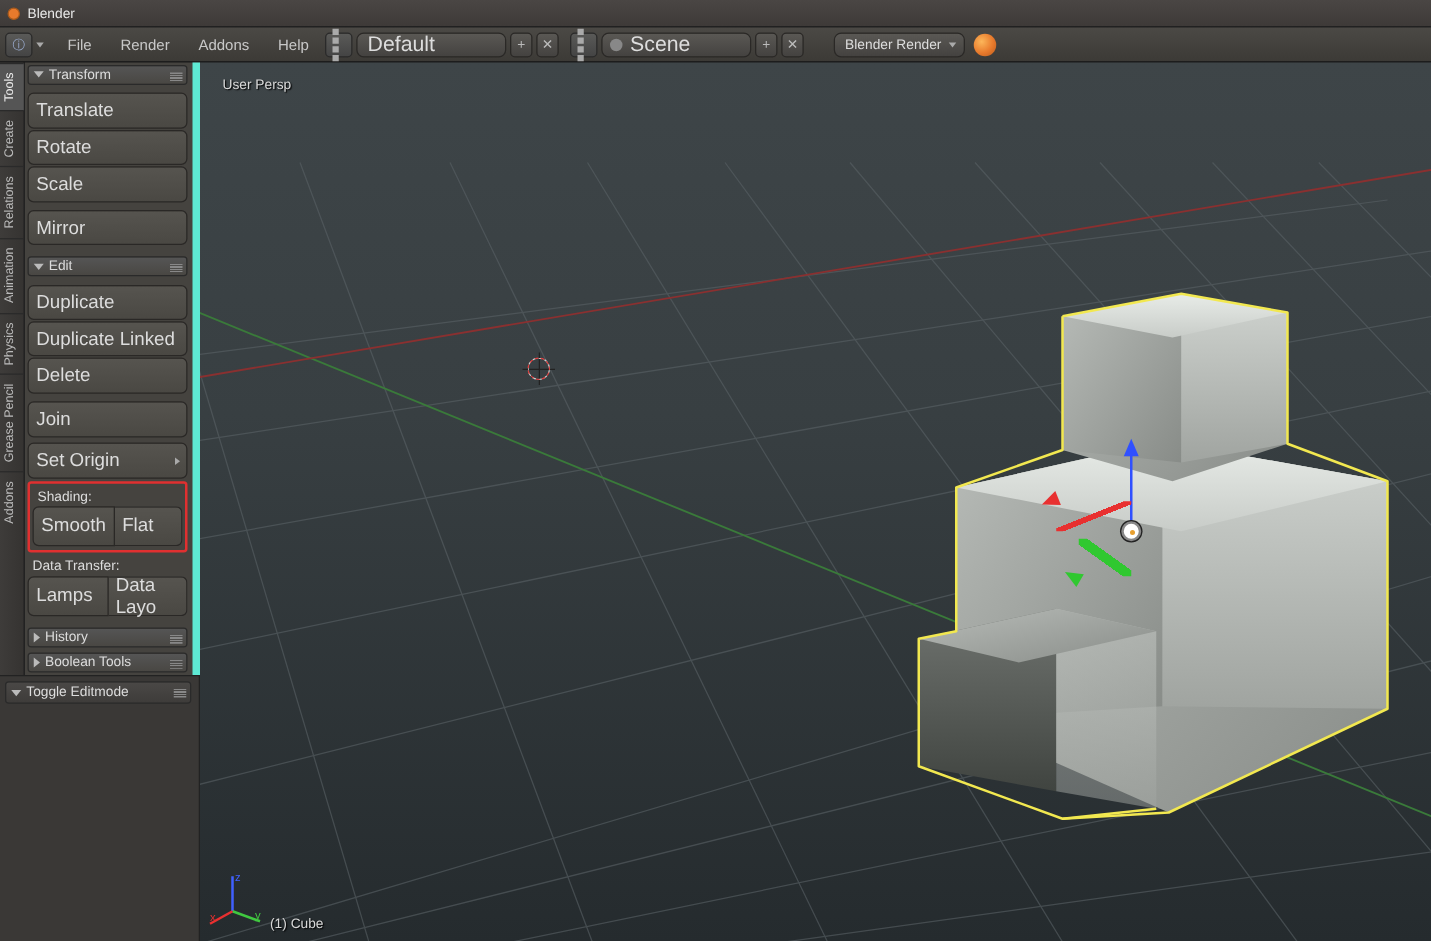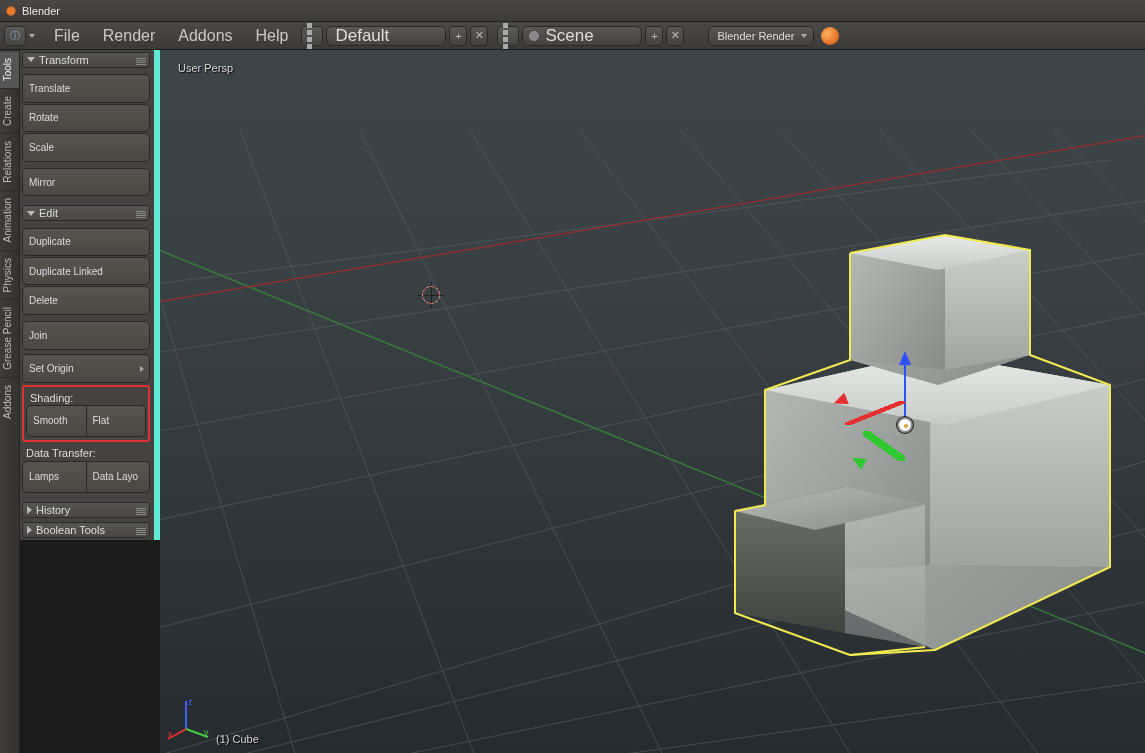--- a/index.html
+++ b/index.html
@@ -1,42 +1,42 @@
 <!DOCTYPE html>
 <html><head>
 <meta charset="utf-8">
 <style>
 *{box-sizing:border-box;margin:0;padding:0;font-family:Arial,Helvetica,sans-serif;user-select:none}
 html,body{width:1145px;height:753px;overflow:hidden;background:#1a1a1a}
 .titlebar{height:22px;background:linear-gradient(#4a4644,#3e3a38);display:flex;align-items:center;padding:0 6px;border-bottom:1px solid #222;color:#e8e8e8;font-size:11px}
 .titlebar .orange-dot{width:10px;height:10px;background:#e87a2c;border-radius:50%;margin-right:6px;border:1px solid #a85a1c}
 .topline{height:28px;background:linear-gradient(#4b4945,#3c3a36);display:flex;align-items:center;padding:0 4px;border-bottom:1px solid #1c1c1c;gap:3px}
 .info-ic{width:22px;height:20px;background:linear-gradient(#5a5a58,#444);border:1px solid #2a2a2a;border-radius:4px;display:flex;align-items:center;justify-content:center;font-size:10px;color:#9ac}
-.menu-txt{color:#c8c8c8;font-size:16px;padding:0 10px;cursor:pointer}
+.menu-txt{color:#c8c8c8;font-size:12px;padding:0 10px;cursor:pointer}
 .layout-btn{width:22px;height:20px;background:linear-gradient(#5a5a58,#444);border:1px solid #2a2a2a;border-radius:4px;display:flex;align-items:center;justify-content:center}
 .layout-btn .sq{width:5px;height:5px;background:#aaa;margin:1px}
 .layout-btn .grid{display:flex;flex-wrap:wrap;width:12px}
 .ds-select{height:20px;background:linear-gradient(#5a5854,#444240);border:1px solid #2a2826;border-radius:6px;color:#ddd;font-size:17px;display:flex;align-items:center;padding:0 8px;min-width:120px;cursor:pointer;position:relative}
 .ds-select.pad{padding-left:22px}
 .ds-select .dot{position:absolute;left:6px;width:10px;height:10px;background:#888;border-radius:50%}
 .tiny-btn{width:18px;height:20px;background:linear-gradient(#5a5854,#444240);border:1px solid #2a2826;border-radius:4px;color:#bbb;font-size:11px;display:flex;align-items:center;justify-content:center;cursor:pointer}
 .engine-sel{height:20px;background:linear-gradient(#5a5854,#444240);border:1px solid #2a2826;border-radius:6px;color:#ddd;font-size:11px;padding:0 18px 0 8px;display:flex;align-items:center;position:relative;cursor:pointer}
 .engine-sel::after{content:"";position:absolute;right:6px;width:0;height:0;border-left:3px solid transparent;border-right:3px solid transparent;border-top:4px solid #aaa}
 .stats{color:#c48a5a;font-size:11px;margin-left:6px;white-space:nowrap;overflow:hidden}
 .bl-logo{width:18px;height:18px;background:radial-gradient(circle at 35% 35%,#fcb65a,#e87a2c 55%,#b85a1c);border-radius:50%;margin:0 4px}
 .workarea{position:relative;height:703px;display:flex}
 .vtabs{width:20px;background:linear-gradient(90deg,#3e3c3a,#353331);border-right:1px solid #222;display:flex;flex-direction:column}
 .vtab{writing-mode:vertical-rl;transform:rotate(180deg);color:#bbb;font-size:10px;padding:7px 2px;border-bottom:1px solid #2a2a2a;cursor:pointer;text-align:center}
 .vtab.active{background:#555;color:#eee}
 .toolpanel{width:140px;background:#45433f;border-right:6px solid #5eead4;padding:2px 4px 2px 2px;display:flex;flex-direction:column;gap:1px;height:490px}
 .section-hdr{height:18px;background:linear-gradient(#555,#494743);border:1px solid #2a2a2a;border-radius:3px;display:flex;align-items:center;padding:0 4px;color:#ddd;font-size:11px;cursor:pointer;position:relative}
 .section-hdr .tri{width:0;height:0;border-top:4px solid transparent;border-bottom:4px solid transparent;border-left:5px solid #bbb;margin-right:4px}
 .section-hdr .tri.down{border-left:4px solid transparent;border-right:4px solid transparent;border-top:5px solid #bbb;border-bottom:none}
 .section-hdr .grip{position:absolute;right:3px;top:5px;width:10px;height:7px;background:repeating-linear-gradient(0deg,#888,#888 1px,transparent 1px,transparent 2px)}
-.tbtn{height:32px;background:linear-gradient(#56544f,#4a4843);border:1px solid #2a2826;border-radius:5px;color:#ddd;font-size:10px;display:flex;align-items:center;padding:2px 6px;cursor:pointer}
+.tbtn{height:32px;background:linear-gradient(#56544f,#4a4843);border:1px solid #2a2826;border-radius:5px;color:#ddd;font-size:15px;display:flex;align-items:center;padding:2px 6px;cursor:pointer}
 .tbtn.drop{position:relative;padding-right:16px}
 .tbtn.drop::after{content:"";position:absolute;right:5px;top:50%;width:0;height:0;border-top:3px solid transparent;border-bottom:3px solid transparent;border-left:4px solid #aaa;margin-top:-3px}
 .label-sm{color:#ddd;font-size:11px;padding:3px 4px 1px}
 .btn-row{display:flex;gap:0}
 .btn-row .tbtn{flex:1;border-radius:0}
 .btn-row .tbtn:first-child{border-radius:5px 0 0 5px}
 .btn-row .tbtn:last-child{border-radius:0 5px 5px 0;border-left:none}
 .redbox{border:2px solid #e03030;border-radius:3px;padding:2px 2px 3px;margin:1px 0}
 .lower-panel{position:absolute;left:0;bottom:0;width:160px;height:213px;background:#3a3836;border-top:1px solid #222;border-right:1px solid #222}
 .viewport{flex:1;position:relative;background:linear-gradient(180deg,#3e4548 0%,#383f42 40%,#252b2e 100%);overflow:hidden}
@@ -166,20 +166,29 @@
         <span class="grip"></span>
       </div>
     <div style="height:3px"></div>
     <div class="section-hdr">
         <span class="tri"></span>
         <span>Boolean Tools</span>
         <span class="grip"></span>
       </div>
   </div>
 
+  <div class="lower-panel">
+    <div style="padding:4px 6px 0 4px">
+    <div class="section-hdr" style="background:linear-gradient(#4a4846,#3e3c3a)">
+          <span class="tri down"></span>
+          <span>Toggle Editmode</span>
+          <span class="grip"></span>
+        </div>
+    </div>
+  </div>
 
   <div class="viewport">
     <svg class="grid3d" width="985" height="703">
       <g stroke="#5a6266" stroke-width="1" opacity="0.6">
         <line x1="-50" y1="240" x2="950" y2="110"></line>
         <line x1="-50" y1="310" x2="990" y2="150"></line>
         <line x1="-50" y1="390" x2="1030" y2="195"></line>
         <line x1="-50" y1="480" x2="1070" y2="245"></line>
         <line x1="-50" y1="590" x2="1100" y2="300"></line>
         <line x1="-50" y1="720" x2="1140" y2="365"></line>

